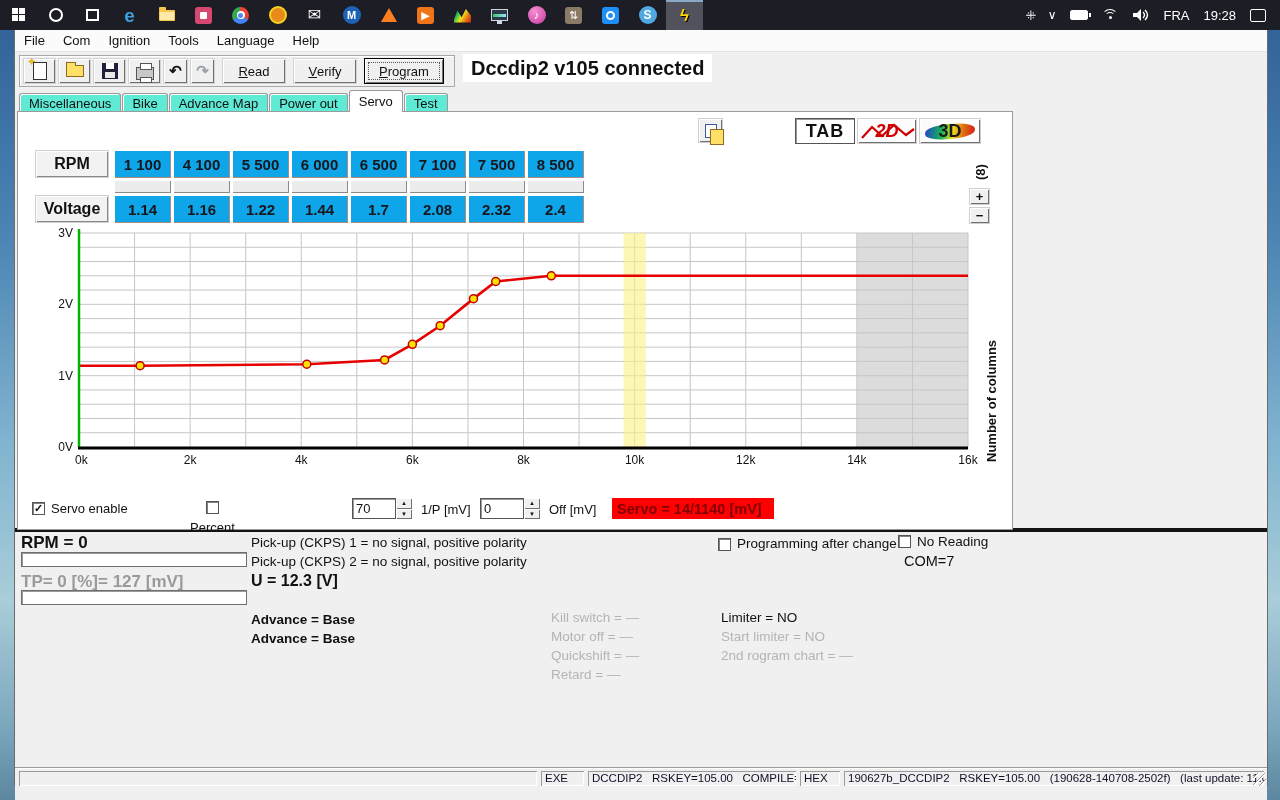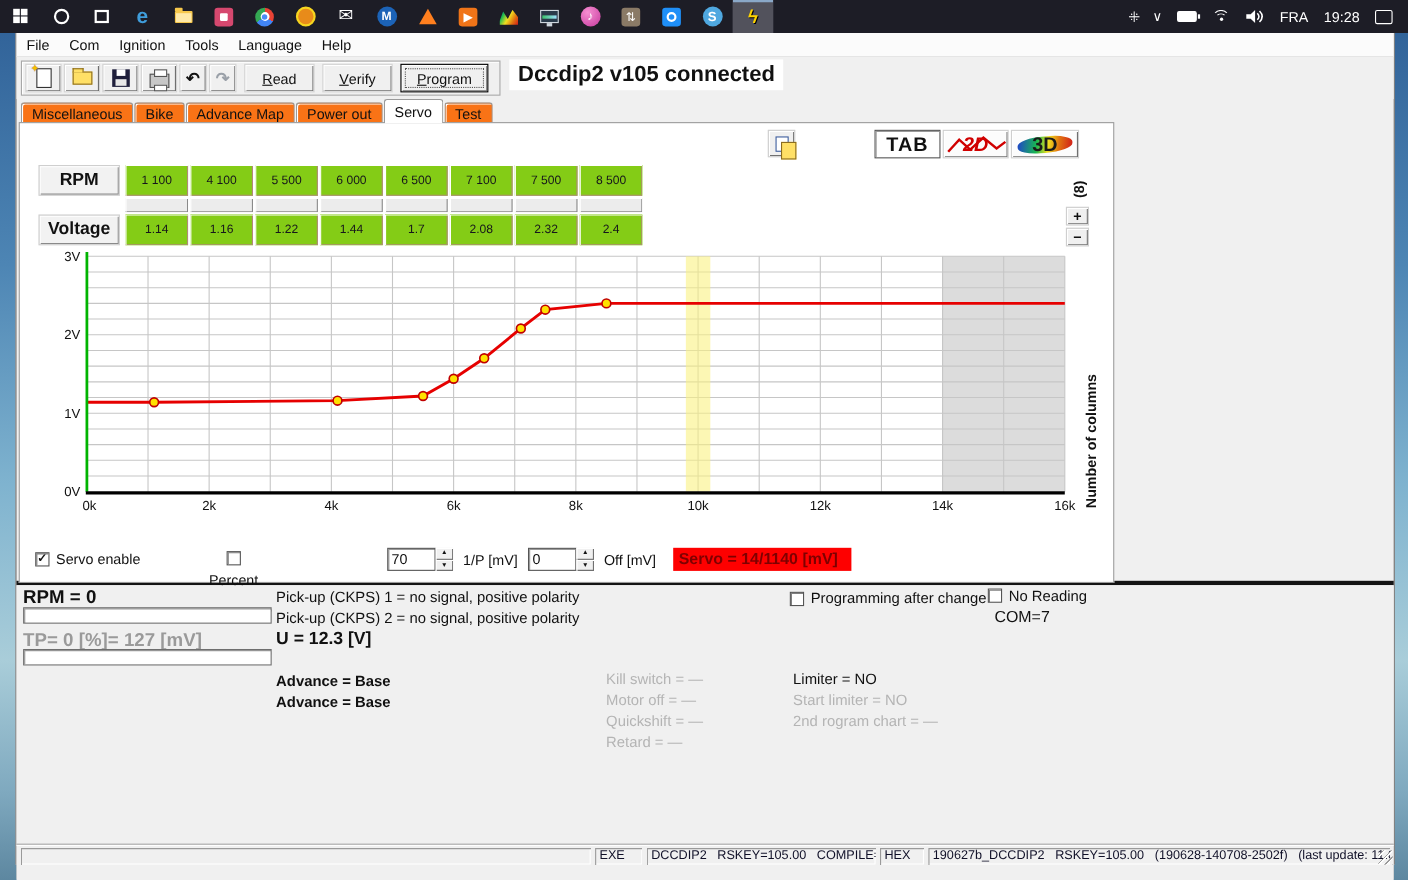--- a/index.html
+++ b/index.html
@@ -64,40 +64,40 @@
   .ti-open:before { content:""; position:absolute; left:-1px; top:-4px; width:8px; height:3px; background:#ffe066; border:1px solid #8c6d1f; border-bottom:none; }
   .ti-save { width:16px; height:16px; background:#20203c; position:relative; }
   .ti-save:before { content:""; position:absolute; left:4px; top:0; width:8px; height:6px; background:#fff; }
   .ti-save:after { content:""; position:absolute; left:3px; bottom:1px; width:10px; height:6px; background:#e8e8e8; }
   .ti-print { width:18px; height:13px; background:#c8c8c8; border:1px solid #555; position:relative; margin-top:4px; }
   .ti-print:before { content:""; position:absolute; left:3px; top:-5px; width:10px; height:5px; background:#fff; border:1px solid #555; }
   .ti-print:after { content:""; position:absolute; left:3px; bottom:-4px; width:10px; height:4px; background:#fff; border:1px solid #555; }
   .app-title { position:absolute; left:448px; top:2px; height:28px; line-height:28px; background:#fff; padding:0 8px; font-size:20px; font-weight:bold; white-space:nowrap; }
   
   .tabstrip { position:absolute; left:0; top:60px; width:100%; height:22px; display:flex; align-items:flex-end; padding-left:4px; }
-  .tab { font-size:13px; height:19px; line-height:19px; padding:0 9px; background:#f97316; border:1px solid #9a9a9a; border-bottom:none; border-radius:3px 3px 0 0; box-shadow:inset 1px 1px 0 #fff; margin-right:1px; cursor:pointer; position:relative; z-index:1; }
+  .tab { font-size:13px; height:19px; line-height:19px; padding:0 9px; background:#5eead4; border:1px solid #9a9a9a; border-bottom:none; border-radius:3px 3px 0 0; box-shadow:inset 1px 1px 0 #fff; margin-right:1px; cursor:pointer; position:relative; z-index:1; }
   .tab.active { background:#fff; height:22px; line-height:22px; z-index:3; box-shadow:inset 1px 1px 0 #fff; }
   
   .content { position:absolute; left:2px; top:81px; width:996px; height:419px; background:#fff; border:1px solid #9a9a9a; z-index:2; }
   .mini-btn { position:absolute; cursor:pointer; background:#f0f0f0; box-shadow:inset 1px 1px 0 #fff, inset -1px -1px 0 #707070; border:1px solid #cfcfcf; display:flex; align-items:center; justify-content:center; }
   .copybtn { left:680px; top:6px; width:25px; height:25px; }
   .copyic { width:12px; height:14px; background:#fff; border:1px solid #3a5a9a; position:relative; }
   .copyic:before { content:""; position:absolute; left:4px; top:4px; width:12px; height:14px; background:#ffe066; border:1px solid #8c6d1f; }
   .viewbtn { position:absolute; top:6px; height:26px; font-weight:bold; font-size:18px; display:flex; align-items:center; justify-content:center; cursor:pointer; }
   .btn-tab { left:777px; width:60px; background:#fff; border:1px solid #555; box-shadow:inset 1px 1px 0 #9a9a9a; letter-spacing:1px; }
   .btn-2d { left:839px; width:60px; background:#fcfcfc; box-shadow:inset 1px 1px 0 #fff, inset -1px -1px 0 #707070; border:1px solid #cfcfcf; color:#d00000; font-style:italic; }
   .btn-2d svg { position:absolute; left:2px; top:3px; }
   .btn-2d span { position:relative; }
   .btn-3d { left:901px; width:62px; background:#fcfcfc; box-shadow:inset 1px 1px 0 #fff, inset -1px -1px 0 #707070; border:1px solid #cfcfcf; color:#1a1a1a; position:relative; }
   .btn-3d:before { content:""; position:absolute; left:5px; top:5px; width:50px; height:15px; border-radius:50% 40% 50% 40%; background:linear-gradient(100deg,#2040d0,#18b850 35%,#f0e020 55%,#e07010 75%,#d01818); transform:rotate(-4deg); }
   .btn-3d span { position:relative; }
   
   .rowlabel { position:absolute; left:17px; width:74px; height:28px; background:#f2f2f2; box-shadow:inset 1px 1px 0 #fff, inset -1px -1px 0 #8a8a8a; border:1px solid #cfcfcf; font-weight:bold; font-size:16px; display:flex; align-items:center; justify-content:center; }
   .cellrow { position:absolute; left:96px; display:flex; gap:2px; }
-  .cell { width:57px; height:28px; background:#84cc16; box-shadow:inset 1px 1px 0 #fff, inset -1px -1px 0 #b08a7a; font-weight:normal; font-size:11px; color:#16161c; display:flex; align-items:center; justify-content:center; cursor:text; }
+  .cell { width:57px; height:28px; background:#0ea5e9; box-shadow:inset 1px 1px 0 #fff, inset -1px -1px 0 #b08a7a; font-weight:bold; font-size:15px; color:#16161c; display:flex; align-items:center; justify-content:center; cursor:text; }
   .spacer-cell { width:57px; height:13px; background:#ececec; box-shadow:inset 1px 1px 0 #fff, inset -1px -1px 0 #8a8a8a; }
   
   .vcount { position:absolute; left:955px; top:68px; font-weight:bold; font-size:13px; transform:rotate(-90deg); transform-origin:0 0; white-space:nowrap; }
   .colbtn { width:21px; height:17px; font-size:13px; font-weight:bold; line-height:1; }
   .colbtn.plus { left:951px; top:76px; }
   .colbtn.minus { left:951px; top:95px; }
   .vlabel { position:absolute; left:966px; top:350px; font-weight:bold; font-size:13px; transform:rotate(-90deg); transform-origin:0 0; white-space:nowrap; }
   
   .chartbox { position:absolute; left:19px; top:113px; width:976px; height:246px; }
   

